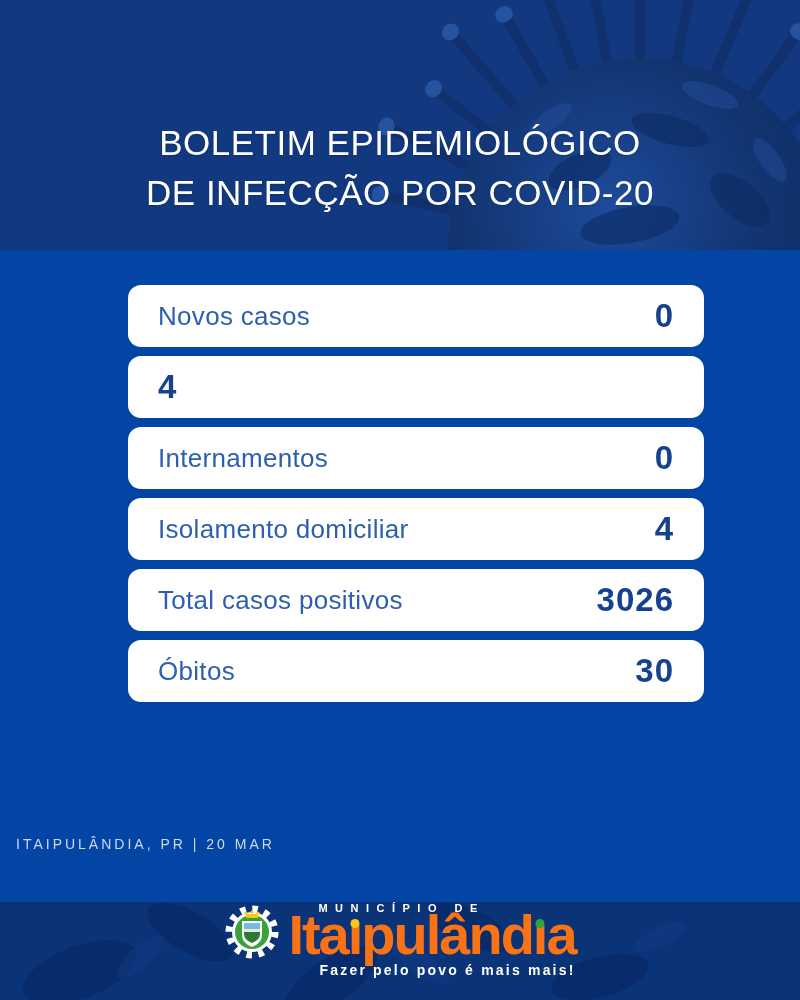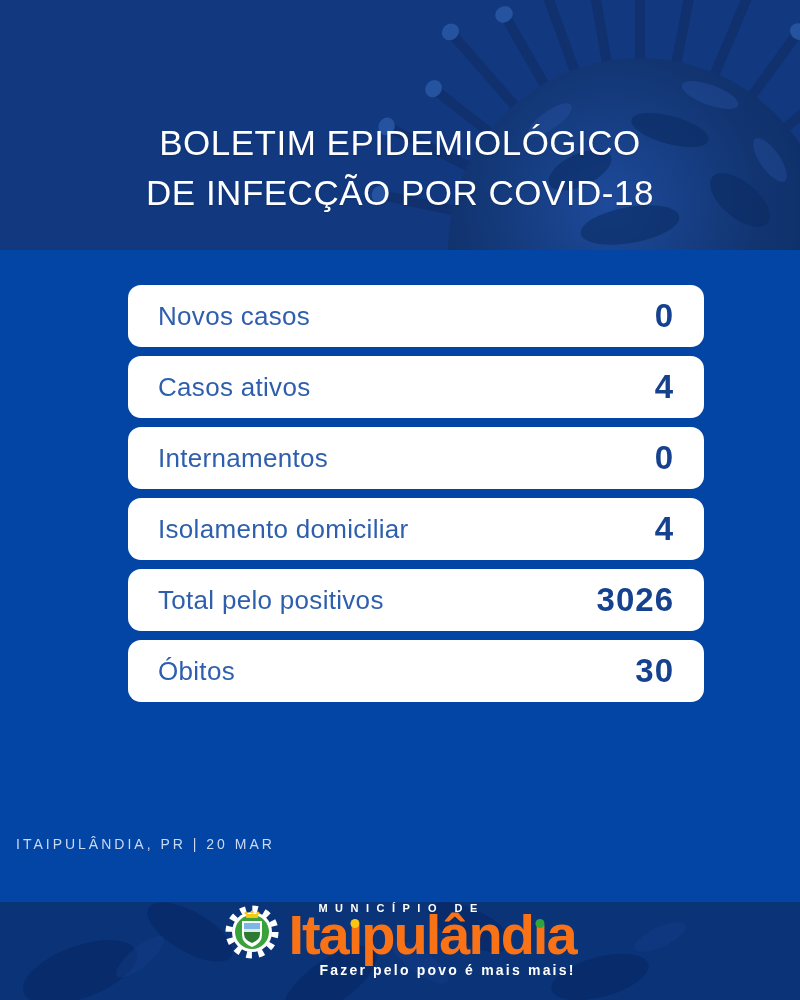--- a/index.html
+++ b/index.html
@@ -158,50 +158,49 @@
         <ellipse cx="290" cy="225" rx="50" ry="18" transform="rotate(-10 290 225)"></ellipse>
       </g>
       <g fill="#2b57a8" opacity="0.35">
         <ellipse cx="210" cy="120" rx="26" ry="9" transform="rotate(-35 210 120)"></ellipse>
         <ellipse cx="370" cy="95" rx="30" ry="10" transform="rotate(20 370 95)"></ellipse>
         <ellipse cx="430" cy="160" rx="26" ry="10" transform="rotate(55 430 160)"></ellipse>
       </g>
     </svg>
     <div class="title-block">
       <div class="title-line">BOLETIM EPIDEMIOLÓGICO</div>
-      <div class="title-line">DE INFECÇÃO POR COVID-18</div>
+      <div class="title-line">DE INFECÇÃO POR COVID-20</div>
     </div>
   </div>
 
   <div class="main">
     <div class="cards">
 
       <div class="card">
         <span class="card-label">Novos casos</span>
         <span class="card-value">0</span>
       </div>
 
       <div class="card">
-        <span class="card-label">Casos ativos</span>
         <span class="card-value">4</span>
       </div>
 
       <div class="card">
         <span class="card-label">Internamentos</span>
         <span class="card-value">0</span>
       </div>
 
       <div class="card">
         <span class="card-label">Isolamento domiciliar</span>
         <span class="card-value">4</span>
       </div>
 
 
       <div class="card">
-        <span class="card-label">Total pelo positivos</span>
+        <span class="card-label">Total casos positivos</span>
         <span class="card-value">3026</span>
       </div>
 
       <div class="card">
         <span class="card-label">Óbitos</span>
         <span class="card-value">30</span>
       </div>
 
     </div>
     <div class="location-date">ITAIPULÂNDIA, PR | 20 MAR</div>

